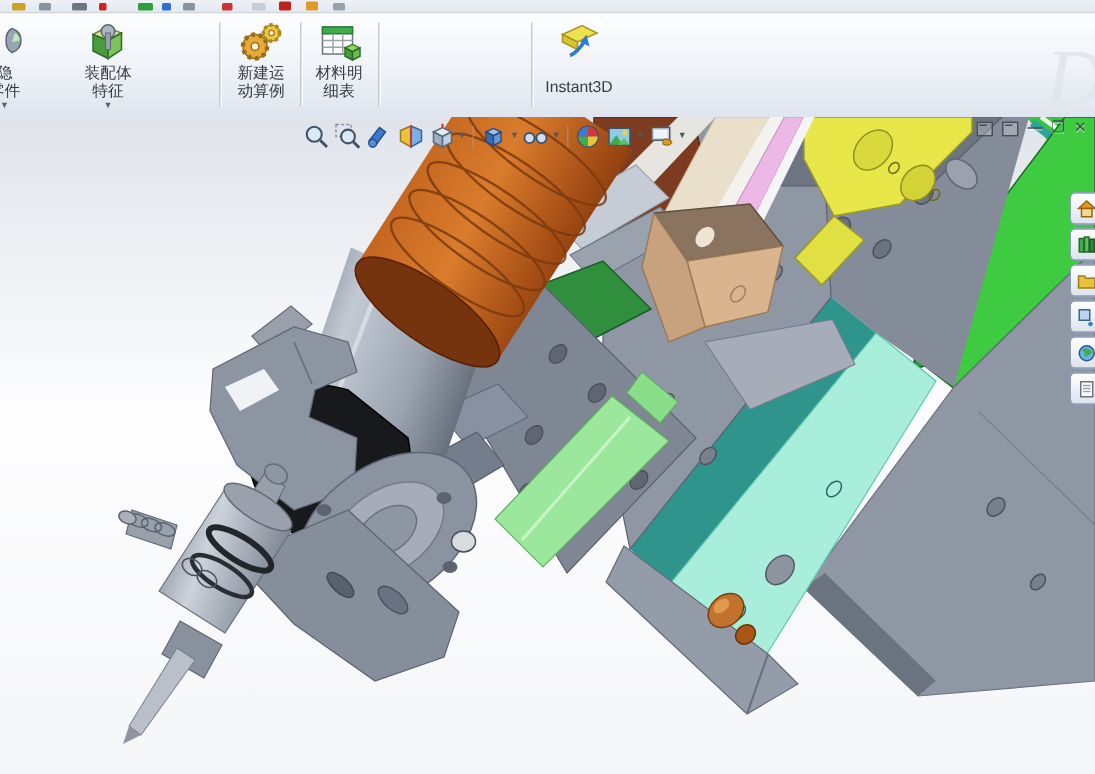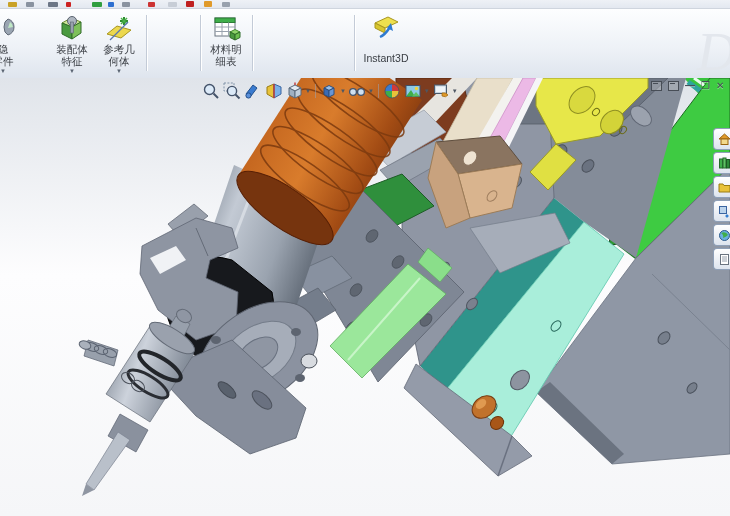--- a/index.html
+++ b/index.html
@@ -68,35 +68,34 @@
         <polygon points="5,10 14,5 24,9 15,14" fill="#cfe89a" stroke="#6a8a30"></polygon>
         <polygon points="5,10 15,14 15,26 5,21" fill="#4a9a3f" stroke="#2f6b28"></polygon>
         <polygon points="24,9 15,14 15,26 24,20" fill="#7ec05a" stroke="#2f6b28"></polygon>
         <circle cx="15" cy="8" r="4.5" fill="#aeb6c0" stroke="#5a6370"></circle>
         <rect x="13.4" y="9" width="3.2" height="11" fill="#98a1ad" stroke="#5a6370" stroke-width=".6"></rect>
       </svg>
       <div class="cmdlabel"><span>装配体</span><br><span>特征</span></div>
       <div class="flyout">▼</div>
     </div>
 
-    <div class="cmdbtn" style="left:96px;width:46px">
+
+    <div class="sep" style="left:146px"></div>
+
+    <div class="cmdbtn" style="left:150px;width:48px">
       <svg class="cmdicon" viewBox="0 0 30 30">
-        <polygon points="3,21 13,13 27,17 17,25" fill="#ecd84e" stroke="#a8961f"></polygon>
-        <line x1="20" y1="4" x2="20" y2="12" stroke="#2f8f2f" stroke-width="2"></line>
-        <line x1="16" y1="8" x2="24" y2="8" stroke="#2f8f2f" stroke-width="2"></line>
-        <line x1="17" y1="5" x2="23" y2="11" stroke="#49b049" stroke-width="1.4"></line>
-        <line x1="23" y1="5" x2="17" y2="11" stroke="#49b049" stroke-width="1.4"></line>
-        <line x1="6" y1="27" x2="24" y2="9" stroke="#5a76b0" stroke-width="1.2"></line>
+        <circle cx="11" cy="18" r="8" fill="#e8a93a" stroke="#9a6a14"></circle>
+        <circle cx="11" cy="18" r="8" fill="none" stroke="#9a6a14" stroke-width="3" stroke-dasharray="2.5 2.5"></circle>
+        <circle cx="11" cy="18" r="2.6" fill="#fdf3d8" stroke="#9a6a14"></circle>
+        <circle cx="22" cy="9" r="5.4" fill="#ecc948" stroke="#a8891d"></circle>
+        <circle cx="22" cy="9" r="5.4" fill="none" stroke="#a8891d" stroke-width="2.4" stroke-dasharray="2 2"></circle>
+        <circle cx="22" cy="9" r="1.8" fill="#fdf3d8" stroke="#a8891d"></circle>
       </svg>
-      <div class="cmdlabel"><span>参考几</span><br><span>何体</span></div>
-      <div class="flyout">▼</div>
-    </div>
-
-    <div class="sep" style="left:146px"></div>
-
+      <div class="cmdlabel"><span>新建运</span><br><span>动算例</span></div>
+    </div>
 
     <div class="sep" style="left:200px"></div>
 
     <div class="cmdbtn" style="left:204px;width:44px">
       <svg class="cmdicon" viewBox="0 0 30 30">
         <rect x="4" y="5" width="20" height="18" fill="#ffffff" stroke="#6a7480"></rect>
         <rect x="4" y="5" width="20" height="4.5" fill="#3fae4a" stroke="#2c7c34"></rect>
         <line x1="4" y1="14" x2="24" y2="14" stroke="#9aa3ae"></line>
         <line x1="4" y1="18.5" x2="24" y2="18.5" stroke="#9aa3ae"></line>
         <line x1="11" y1="9.5" x2="11" y2="23" stroke="#9aa3ae"></line>

